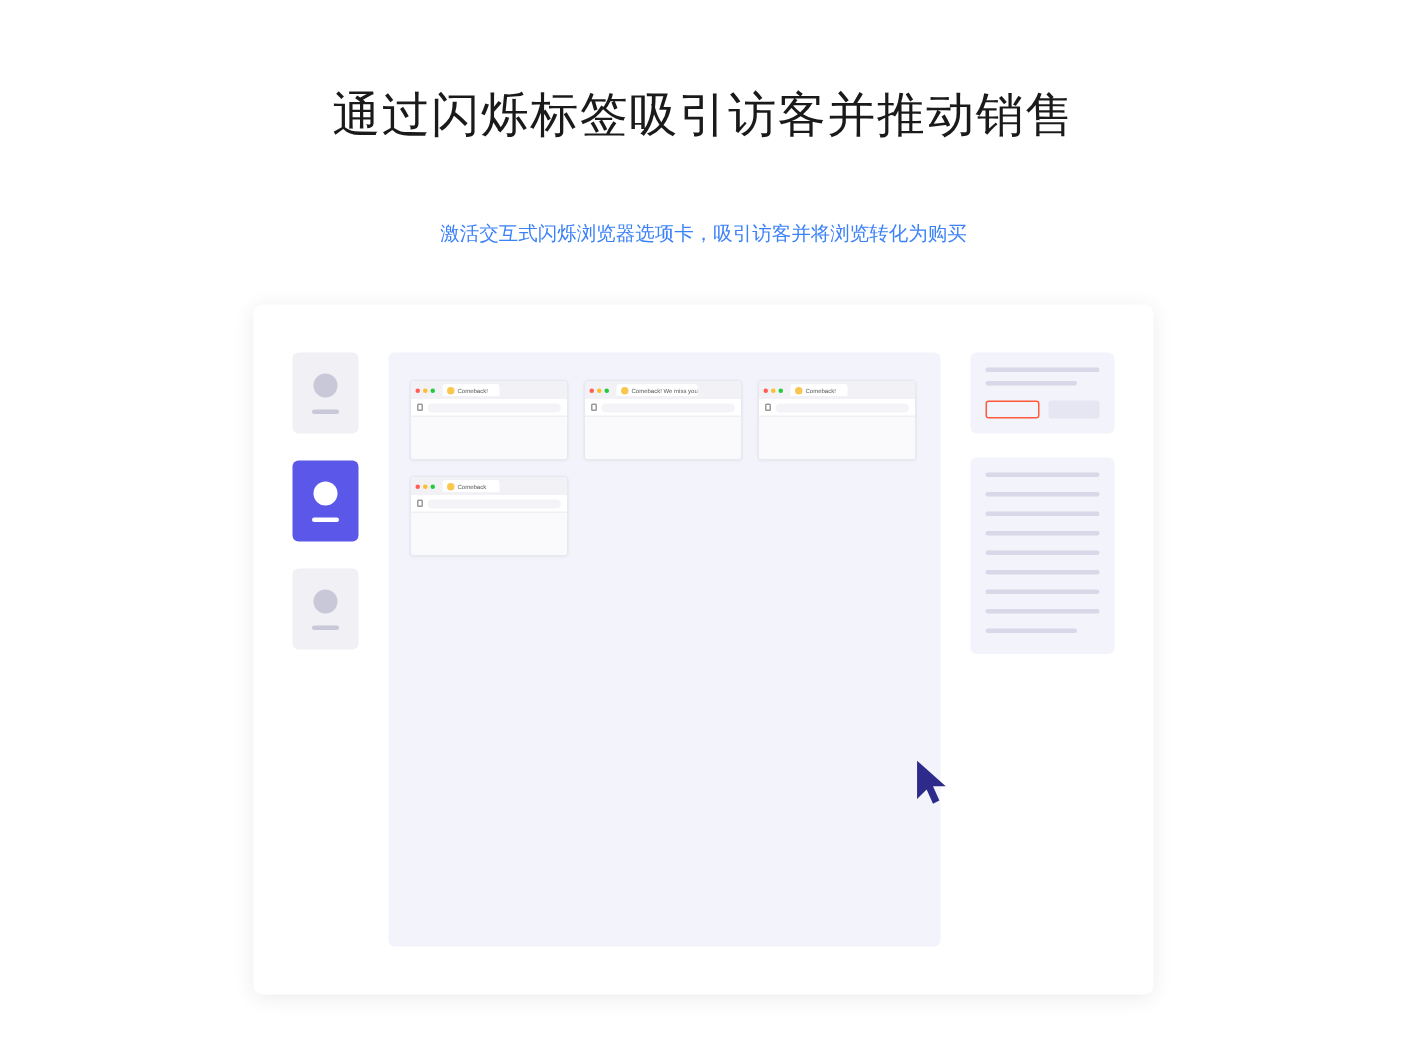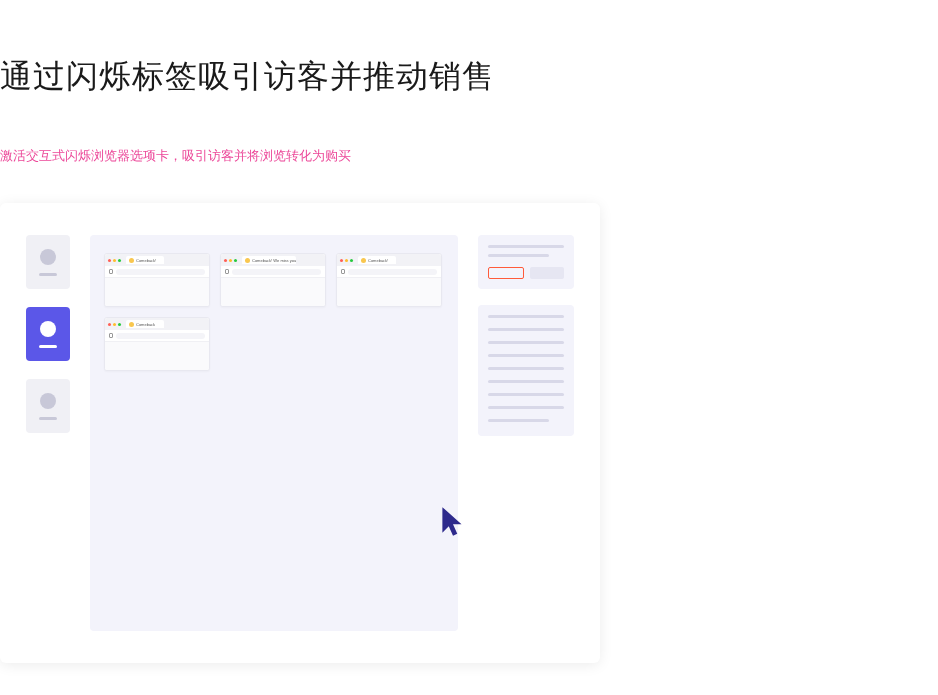--- a/index.html
+++ b/index.html
@@ -6,33 +6,33 @@
     body {
       font-family: -apple-system, BlinkMacSystemFont, "Segoe UI", "PingFang SC", "Microsoft YaHei", sans-serif;
       background: #ffffff;
       width: 938px;
       height: 695px;
       overflow: hidden;
     }
     .container {
       display: flex;
       flex-direction: column;
-      align-items: flex-start;
+      align-items: center;
       padding-top: 55px;
     }
     .page-title {
       font-size: 32px;
       font-weight: 500;
       color: #1a1a1a;
       letter-spacing: 1px;
       margin-bottom: 48px;
     }
     .page-subtitle {
       font-size: 13px;
-      color: #ec4899;
+      color: #3b82f6;
       margin-bottom: 38px;
     }
     .card {
       width: 600px;
       height: 460px;
       background: #ffffff;
       border-radius: 6px;
       box-shadow: 0 2px 14px rgba(0,0,0,0.08);
       display: flex;
       padding: 32px 26px;

